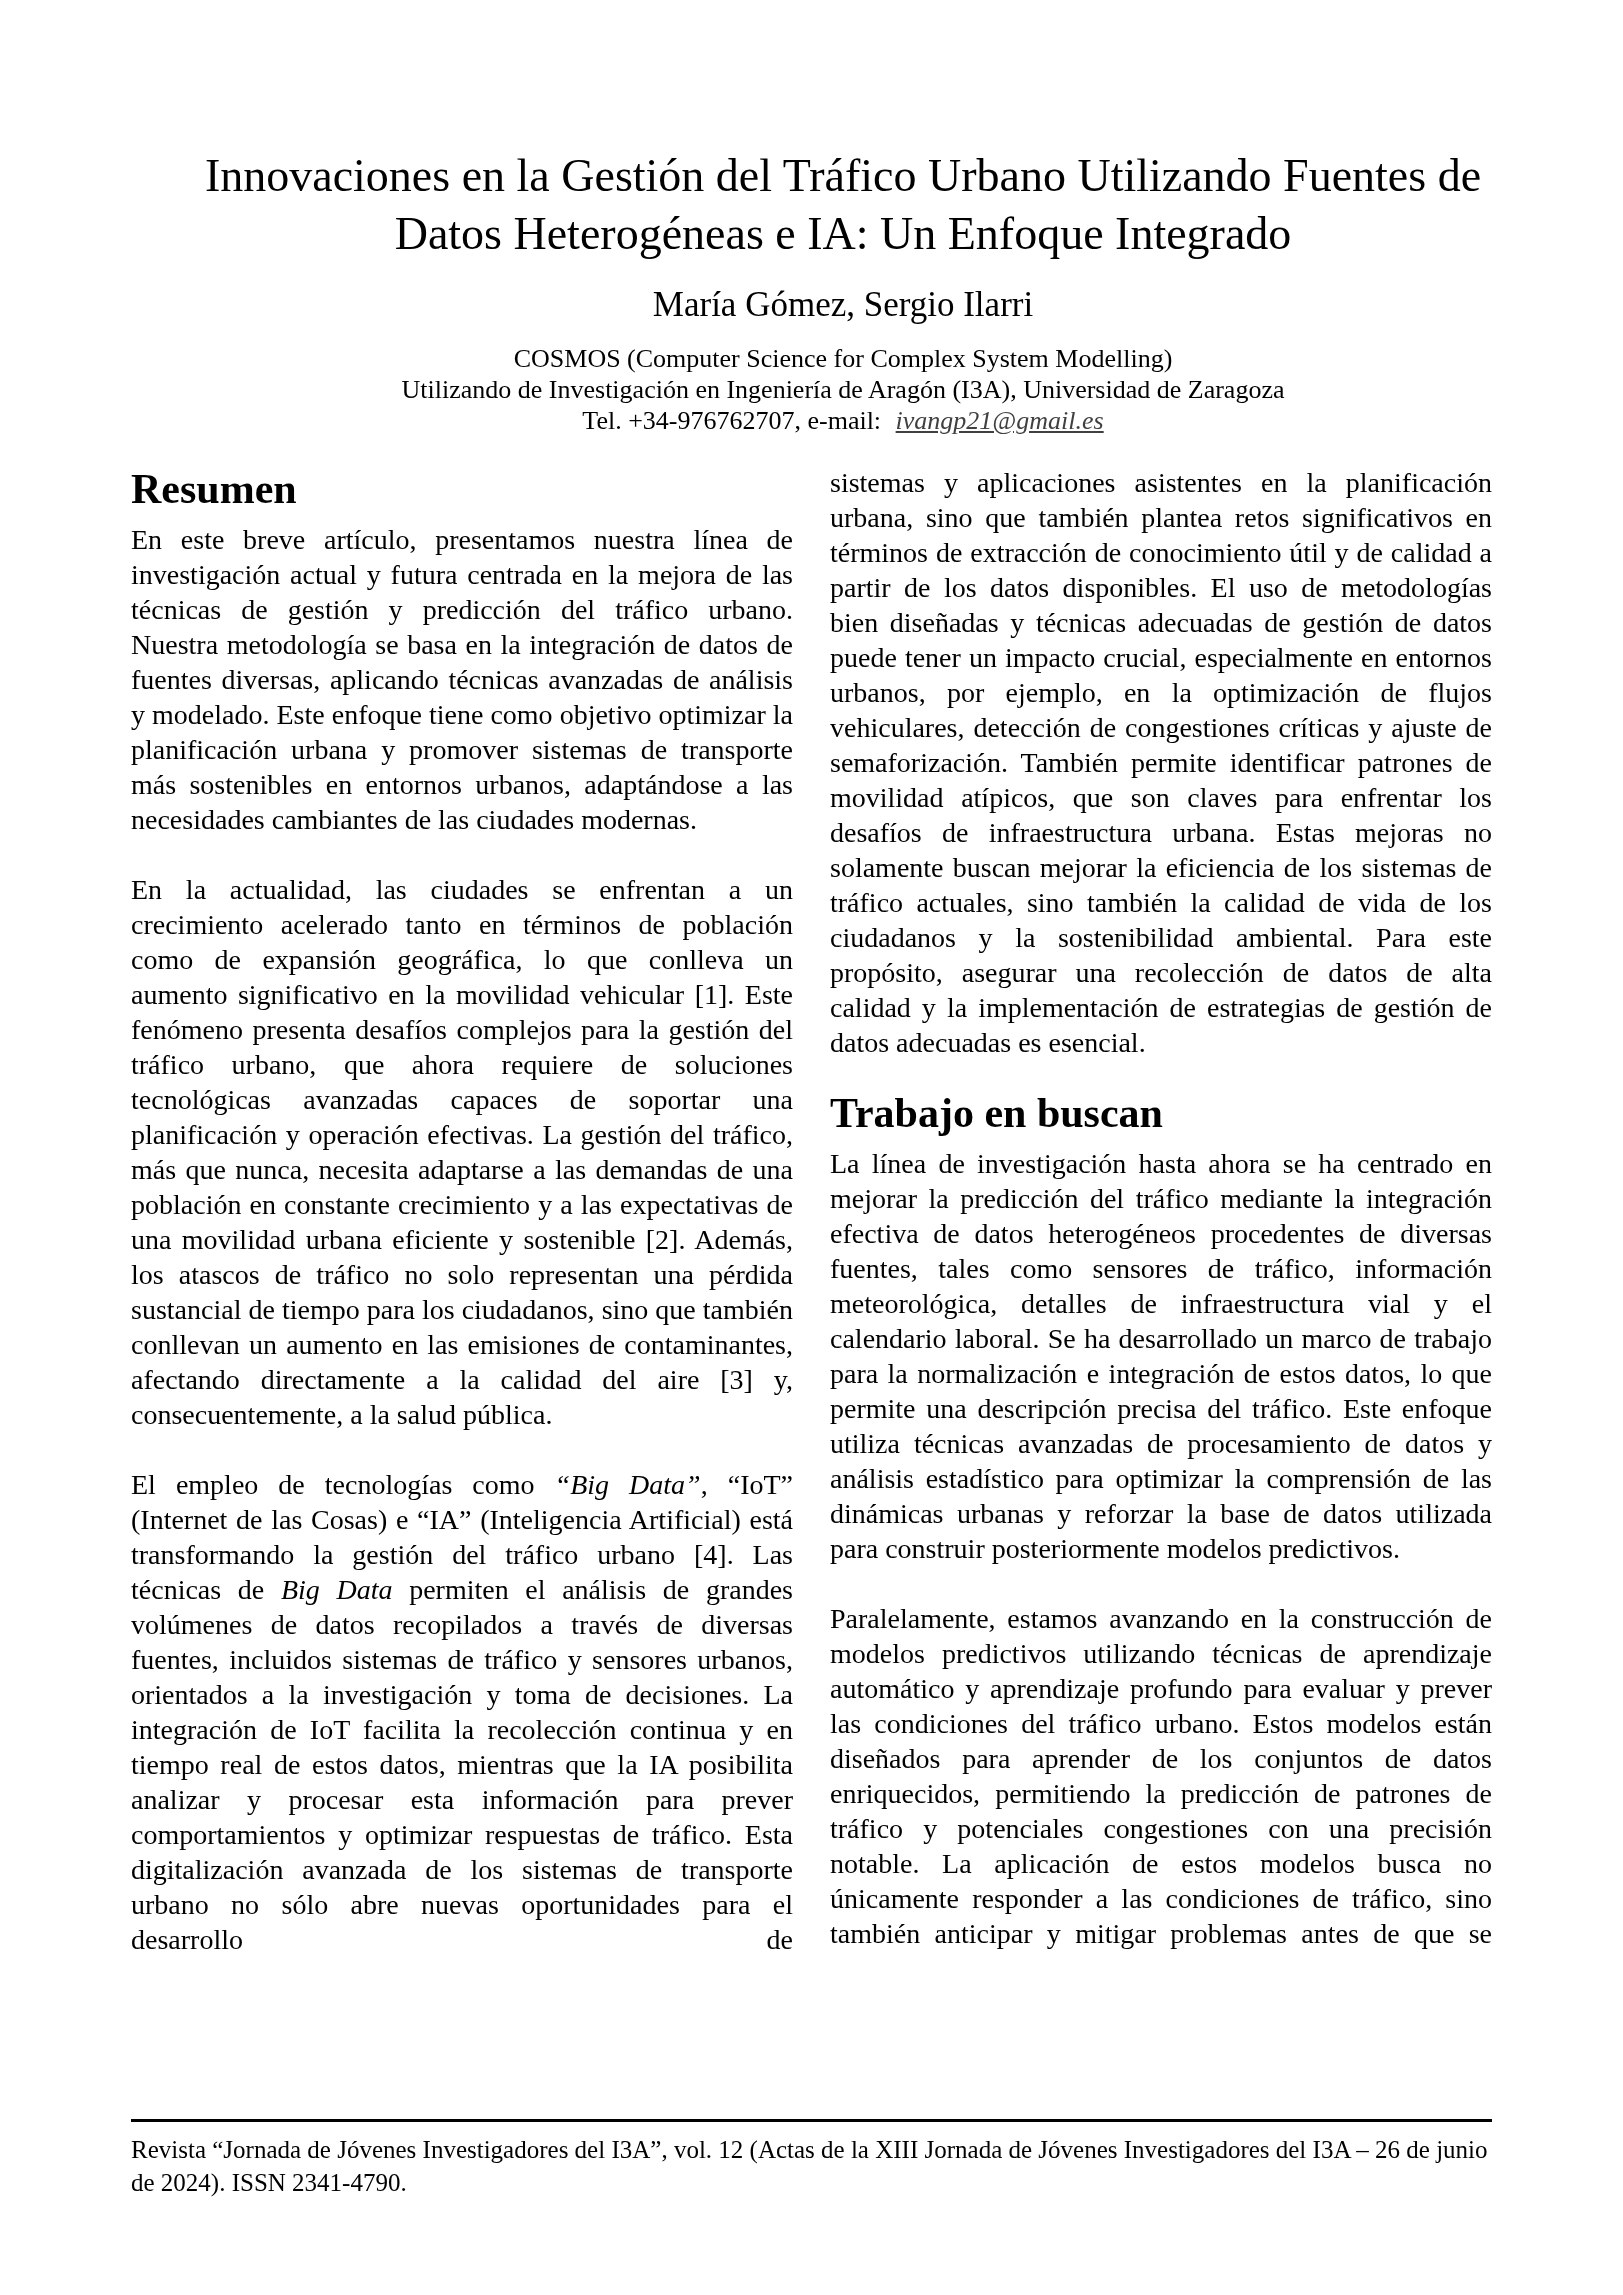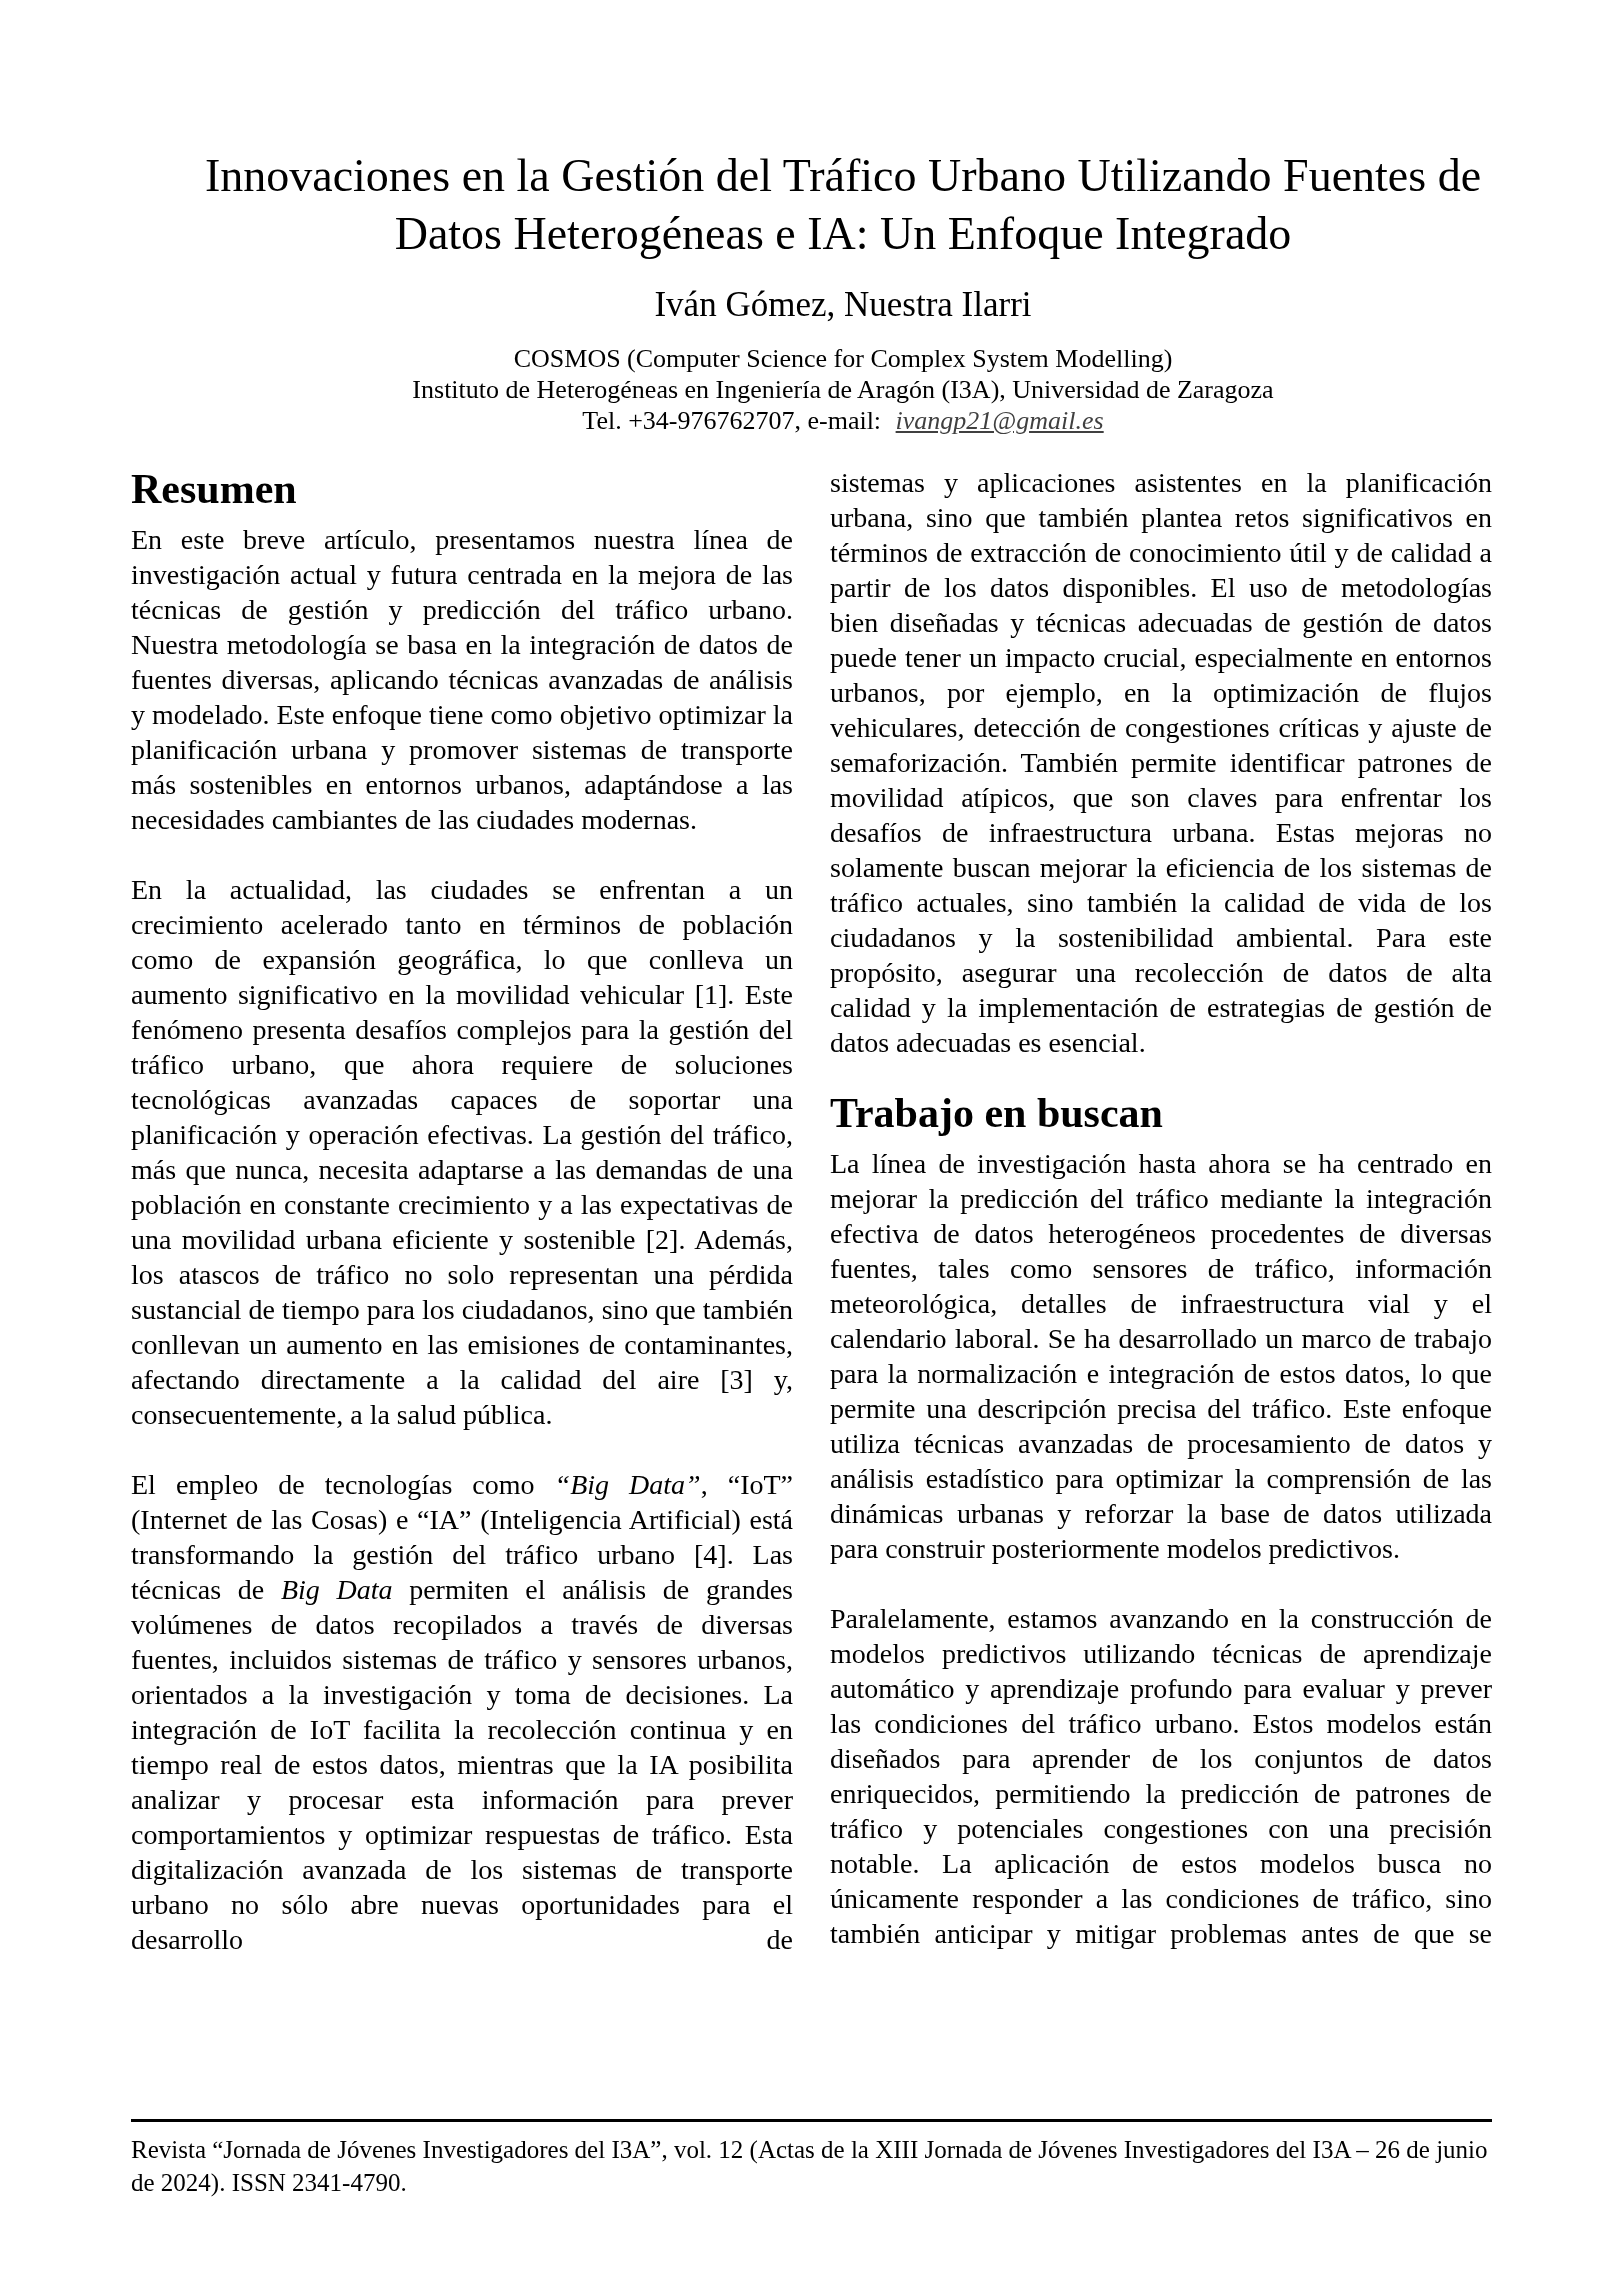--- a/index.html
+++ b/index.html
@@ -77,25 +77,25 @@
   }
 </style>
 </head>
 <body>
 
 <div class="page">
   <div class="content">
 
     <h1 class="title">Innovaciones en la Gestión del Tráfico Urbano Utilizando Fuentes de Datos Heterogéneas e IA: Un Enfoque Integrado</h1>
 
-    <div class="authors">Iván Gómez, Nuestra Ilarri</div>
+    <div class="authors">María Gómez, Sergio Ilarri</div>
 
     <div class="affiliation-block">
       <div>COSMOS (Computer Science for Complex System Modelling)</div>
-      <div>Instituto de Heterogéneas en Ingeniería de Aragón (I3A), Universidad de Zaragoza</div>
+      <div>Utilizando de Investigación en Ingeniería de Aragón (I3A), Universidad de Zaragoza</div>
       <div>
         <span>Tel. +34-976762707, e-mail: </span><a class="email-link" href="#" style="color: #404040; margin-left: 8px;">ivangp21@gmail.es</a>
       </div>
     </div>
 
     <div class="columns">
 
       <div class="col">
         <h2 class="section-heading">Resumen</h2>
         <p class="para">En este breve artículo, presentamos nuestra línea de investigación actual y futura centrada en la mejora de las técnicas de gestión y predicción del tráfico urbano. Nuestra metodología se basa en la integración de datos de fuentes diversas, aplicando técnicas avanzadas de análisis y modelado. Este enfoque tiene como objetivo optimizar la planificación urbana y promover sistemas de transporte más sostenibles en entornos urbanos, adaptándose a las necesidades cambiantes de las ciudades modernas.</p>

